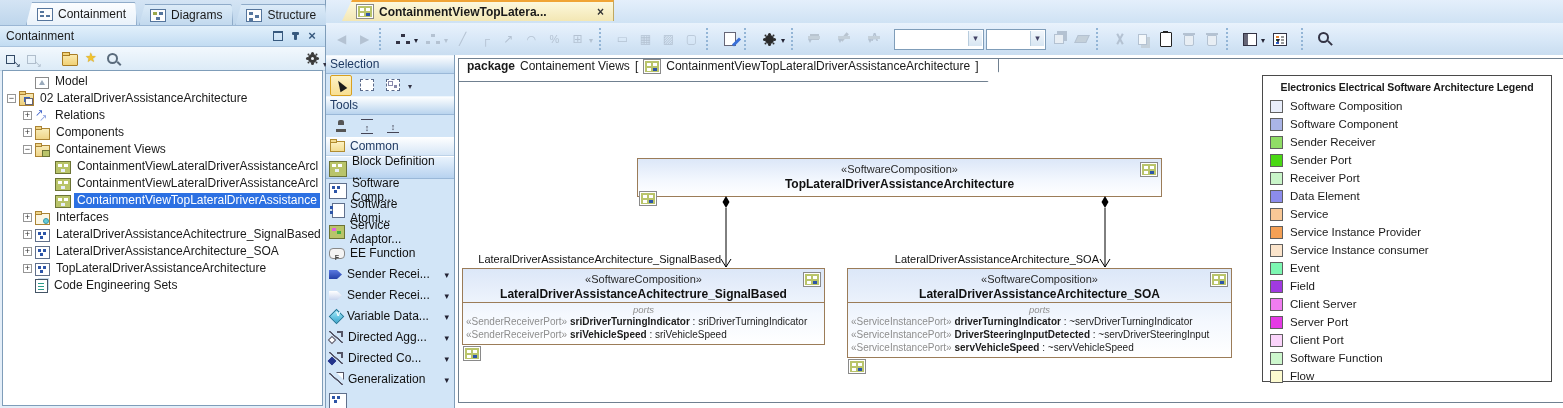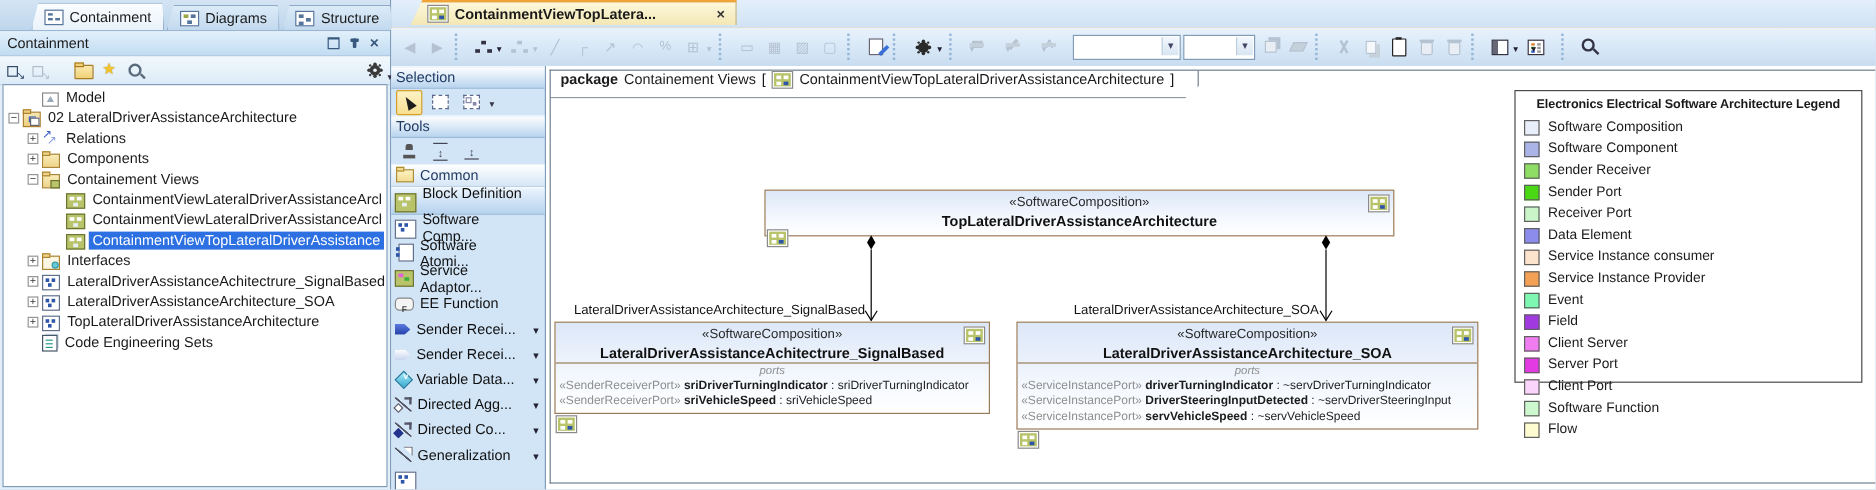--- a/index.html
+++ b/index.html
@@ -189,21 +189,21 @@
   .blk-ports{border-top:1px solid #9b7c58;padding:1px 0 2px}
   .ports-label{text-align:center;font-style:italic;font-size:9.5px;color:#8e8e8e;line-height:11px}
   .port-line{font-size:10px;line-height:13px;padding-left:3px;white-space:nowrap;overflow:hidden}
   .port-st{color:#8e8e8e}
   .port-nm{font-weight:bold;color:#1c1c1c}
   .port-ty{color:#1c1c1c}
   .conn-label{position:absolute;font-size:11px;color:#111;text-align:right;white-space:nowrap;height:13px}
   .conn-svg{position:absolute}
   .float-icon{position:absolute}
   
-  #legend{position:absolute;left:807px;top:20px;width:290px;height:244px;background:#fff;border:1px solid #4a4a4a;box-sizing:border-box;padding:2px 7px}
+  #legend{position:absolute;left:807px;top:20px;width:290px;height:307px;background:#fff;border:1px solid #4a4a4a;box-sizing:border-box;padding:2px 7px}
   .legend-title{font-weight:bold;font-size:10.5px;letter-spacing:-0.1px;text-align:center;line-height:19px;white-space:nowrap}
   .legend-row{height:18px;display:flex;align-items:center;gap:7px}
   .legend-swatch{width:13px;height:13px;border:1px solid #606060;flex:none;box-sizing:border-box}
   .legend-label{font-size:11.5px;color:#1a1a1a;white-space:nowrap}
 </style>
 </head>
 <body>
 
 <div id="root">
 
@@ -644,32 +644,36 @@
           <div class="legend-row">
             <span class="legend-swatch" style="background: rgb(201, 245, 201);"></span>
             <span class="legend-label">Receiver Port</span>
           </div>
 
           <div class="legend-row">
             <span class="legend-swatch" style="background: rgb(140, 140, 236);"></span>
             <span class="legend-label">Data Element</span>
           </div>
 
+          <div class="legend-row">
+            <span class="legend-swatch" style="background: rgb(249, 200, 150);"></span>
+            <span class="legend-label">Service</span>
+          </div>
+
+          <div class="legend-row">
+            <span class="legend-swatch" style="background: rgb(244, 160, 85);"></span>
+            <span class="legend-label">Service Instance Provider</span>
+          </div>
 
           <div class="legend-row">
             <span class="legend-swatch" style="background: rgb(251, 228, 203);"></span>
             <span class="legend-label">Service Instance consumer</span>
           </div>
 
           <div class="legend-row">
-            <span class="legend-swatch" style="background: rgb(244, 160, 85);"></span>
-            <span class="legend-label">Service Instance Provider</span>
-          </div>
-
-          <div class="legend-row">
             <span class="legend-swatch" style="background: rgb(125, 247, 178);"></span>
             <span class="legend-label">Event</span>
           </div>
 
           <div class="legend-row">
             <span class="legend-swatch" style="background: rgb(160, 58, 224);"></span>
             <span class="legend-label">Field</span>
           </div>
 
           <div class="legend-row">

